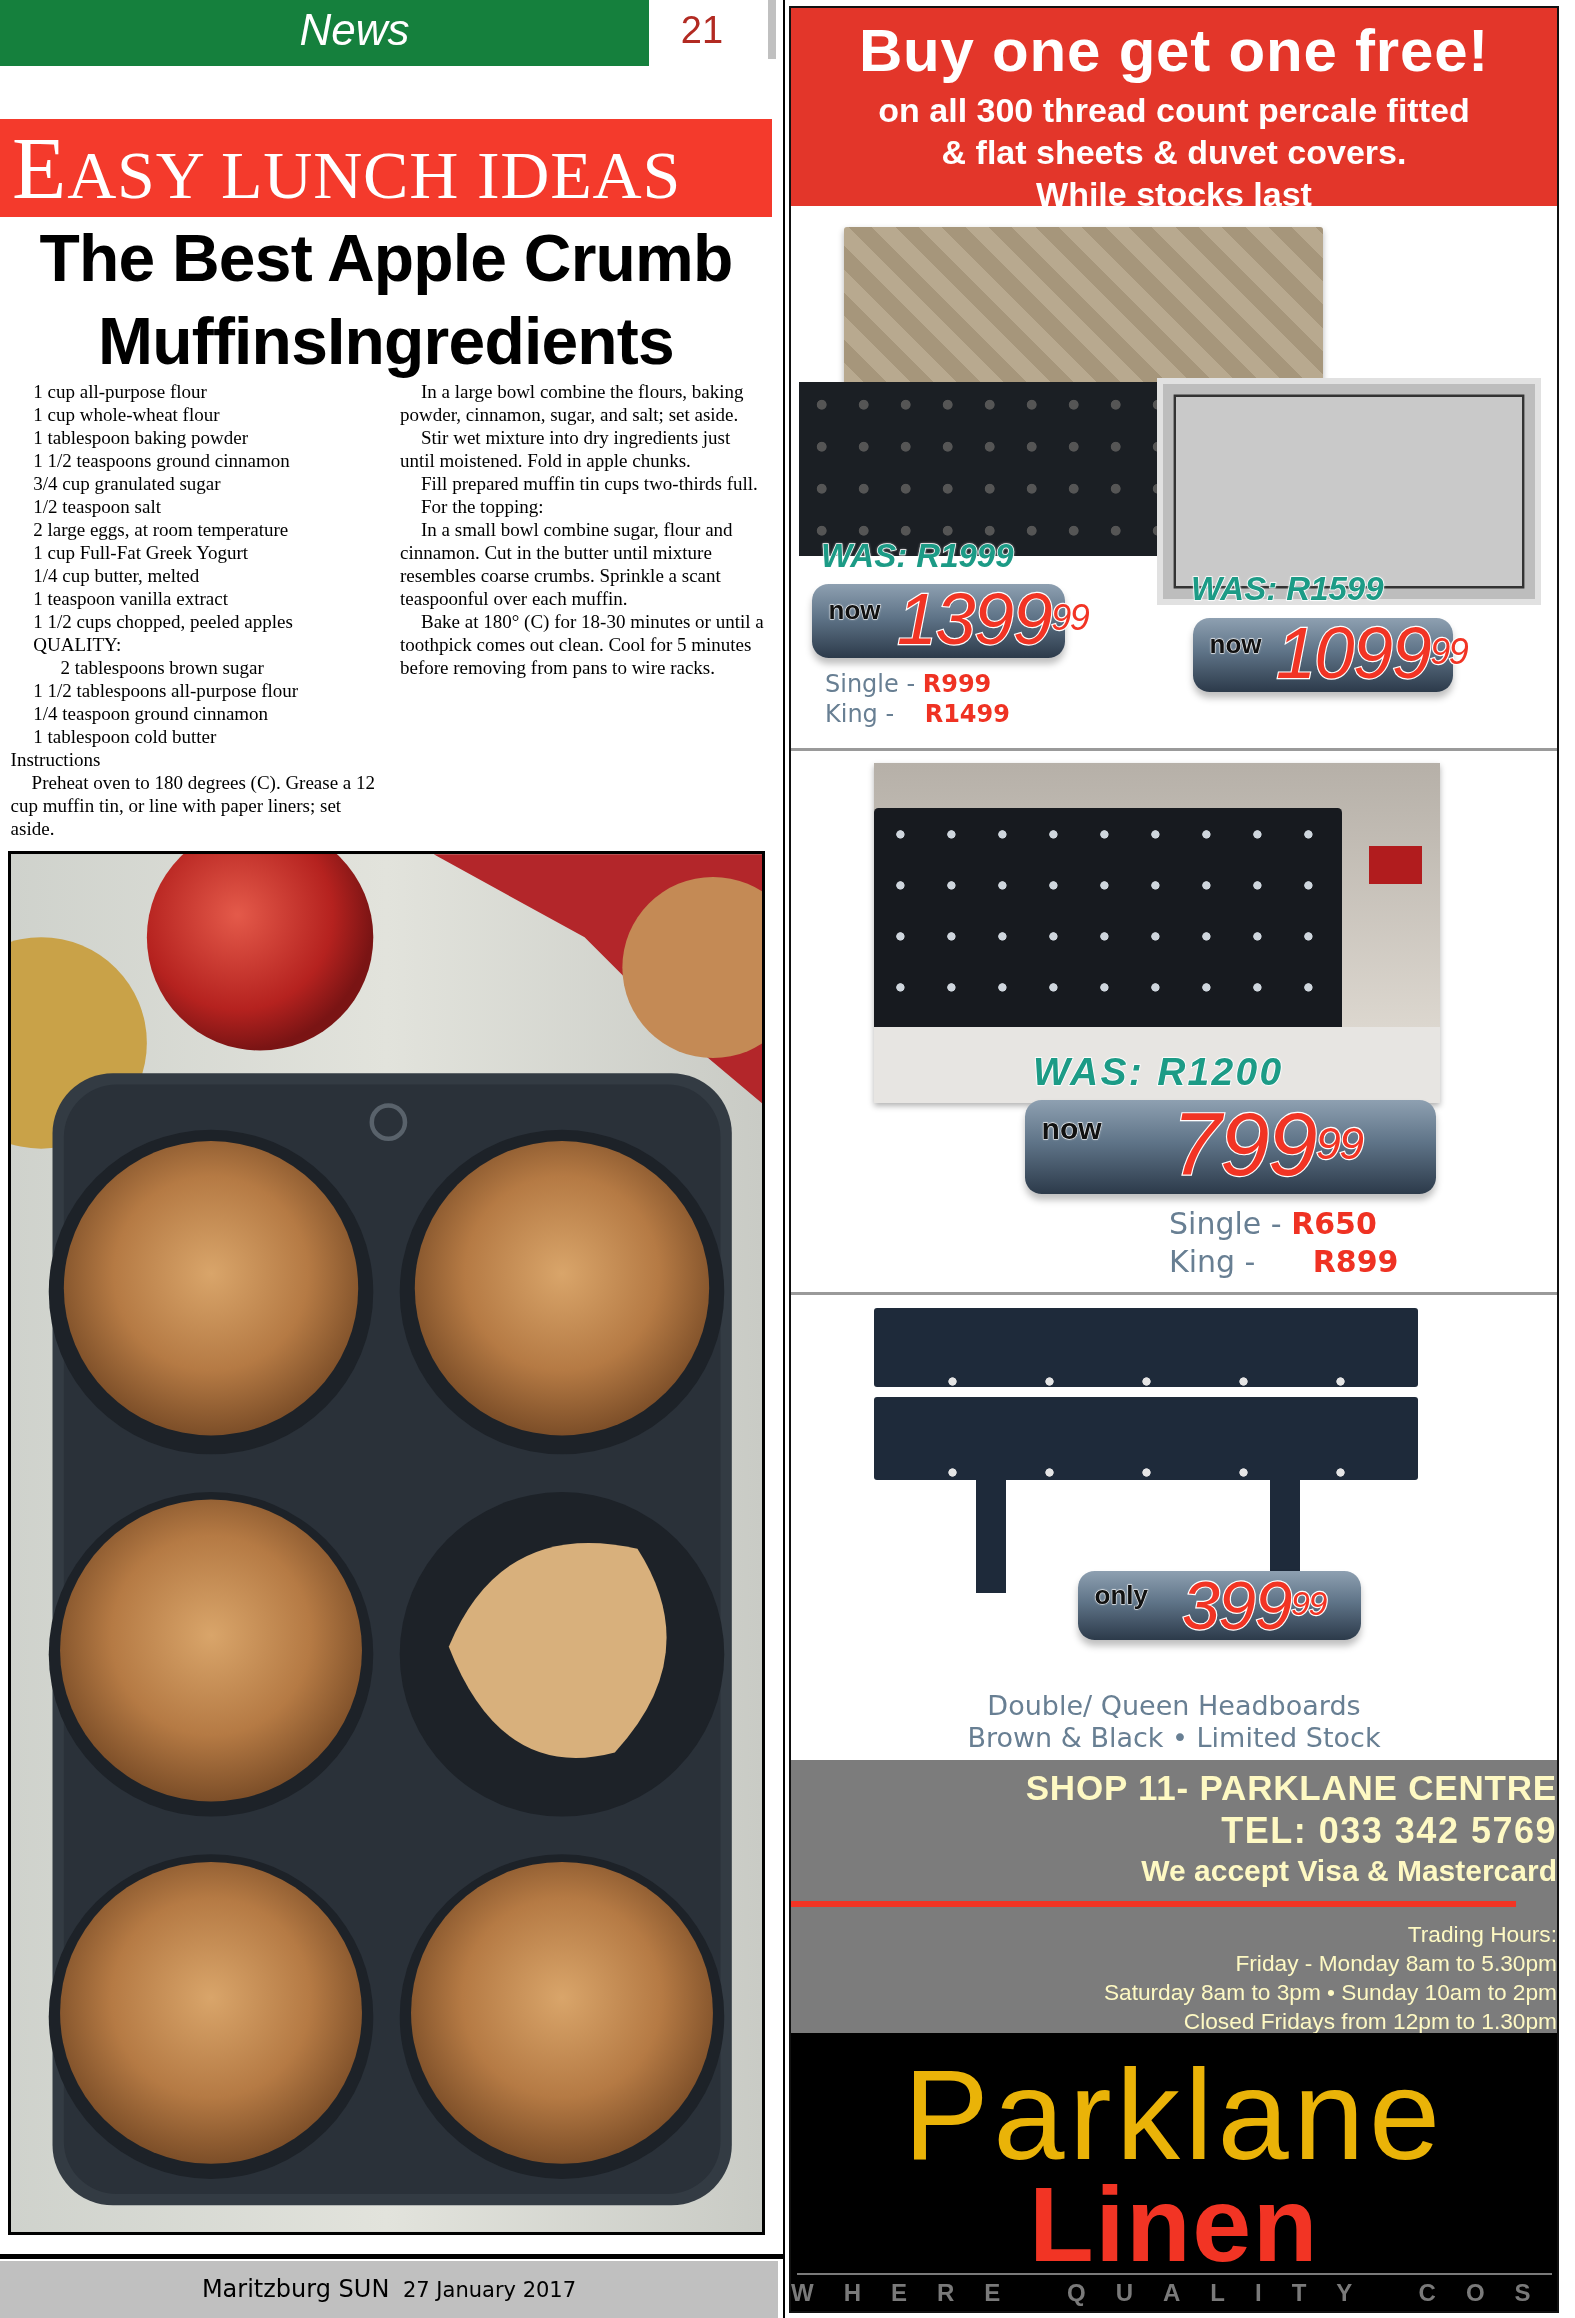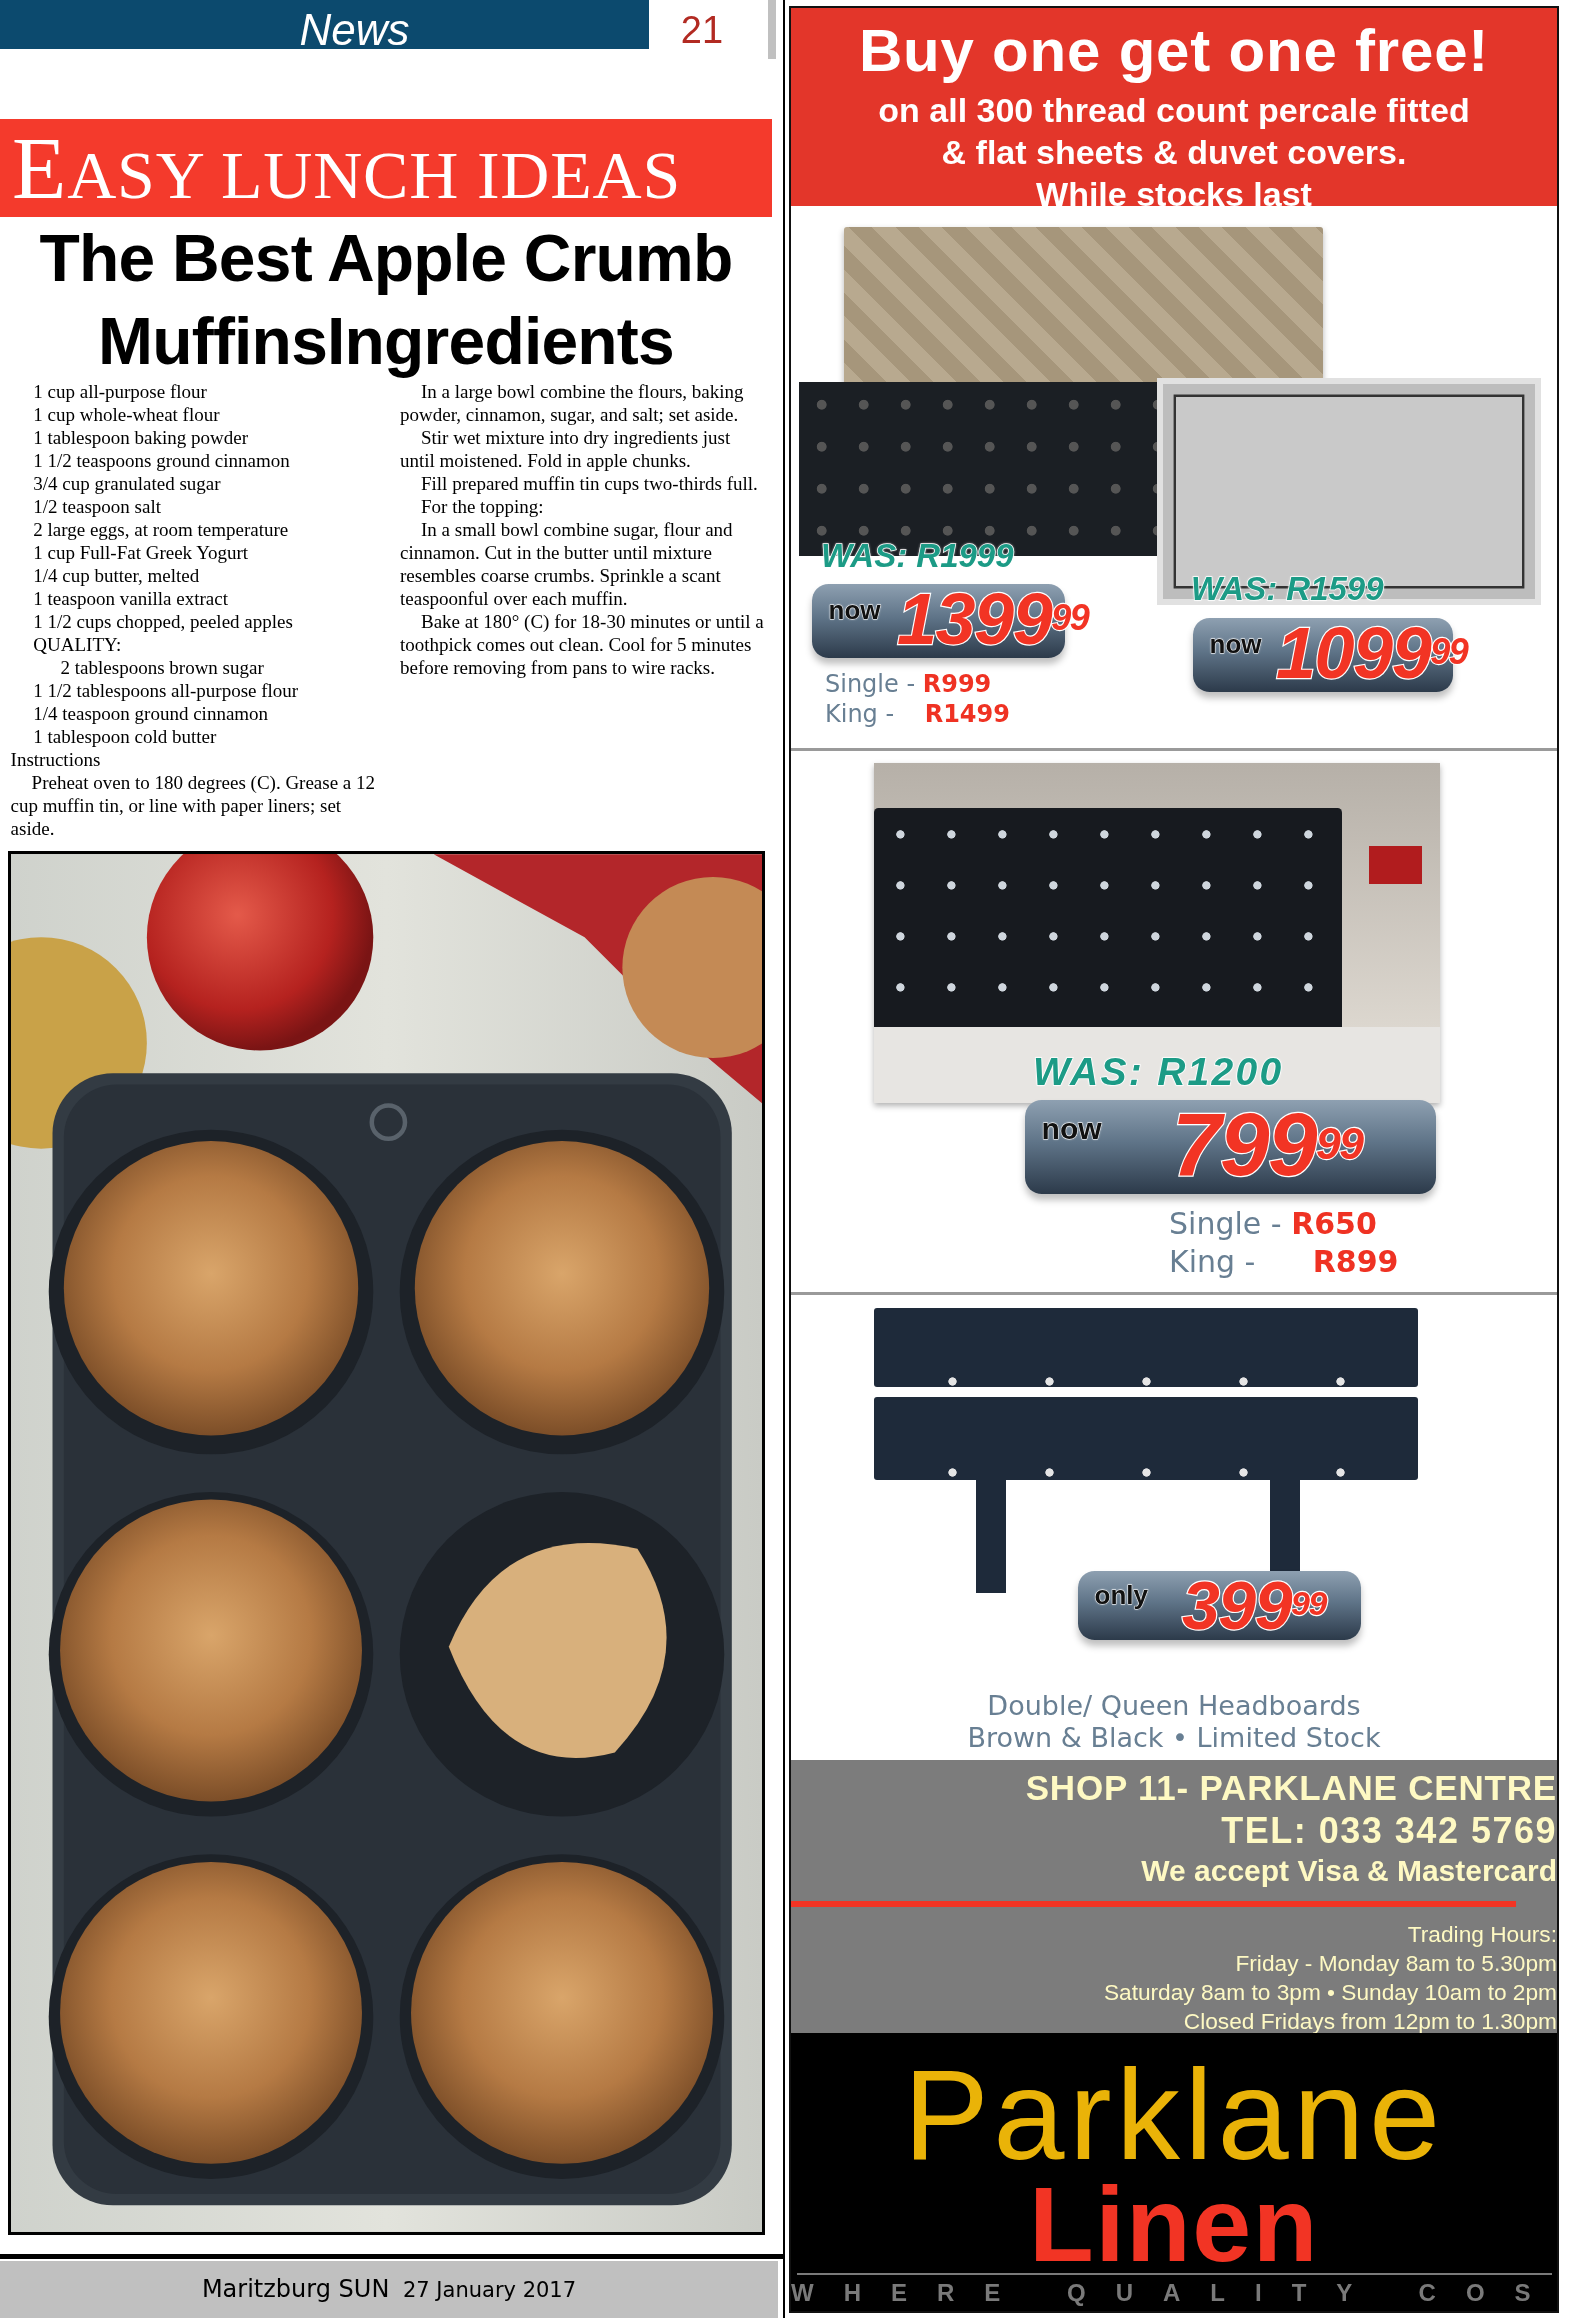--- a/index.html
+++ b/index.html
@@ -1,19 +1,19 @@
 <!DOCTYPE html>
 <html style="font-size:12px"><head>
 <meta charset="utf-8">
 <style>
   *{box-sizing:border-box;margin:0;padding:0}
   body{width:1576px;height:2319px;background:#fff;position:relative;overflow:hidden;font-family:"Liberation Sans",sans-serif}
   .abs{position:absolute}
   
-  #news-bar{left:0;top:0;width:649px;height:49px;background:#0c4a6e;color:#fff;font-style:italic;font-size:44px;text-align:center;line-height:59px;padding-left:60px}
+  #news-bar{left:0;top:0;width:649px;height:66px;background:#15803d;color:#fff;font-style:italic;font-size:44px;text-align:center;line-height:59px;padding-left:60px}
   #page-num{left:649px;top:0;width:106px;height:59px;color:#b22a22;font-size:38px;text-align:center;line-height:60px}
   #edge-bar{left:768px;top:0;width:7.6px;height:59px;background:#c0c0c0}
   #col-rule{left:783px;top:0;width:2.3px;height:2319px;background:#000}
   #section-bar{left:0;top:119px;width:772px;height:98px;background:#f43a2c;color:#fff;font-family:"Liberation Serif",serif;font-size:89px;line-height:98px;letter-spacing:0.8px;padding-left:12px;white-space:nowrap;overflow:hidden}
   #section-bar .cap{font-size:89px}
   #section-bar .sm{font-size:68px}
   #headline{left:0;top:217px;width:772px;text-align:center;font-weight:bold;font-size:66px;line-height:83px;color:#000;letter-spacing:-0.8px}
   .recipe{font-family:"Liberation Serif",serif;font-size:19px;line-height:23px;color:#000}
   #ingredients{left:10.6px;top:380px;width:378px}
   #ingredients .ind{padding-left:22.7px;display:block}
@@ -27,21 +27,21 @@
   #footer .date{font-size:21px;margin-left:13.6px}
   
   #ad{left:789px;top:6px;width:770px;height:2307px;border:2.3px solid #111;background:#fff;overflow:hidden}
   #ad-top{position:absolute;left:0;top:0;width:100%;height:198px;background:#e3362a;color:#fff;text-align:center;font-weight:bold}
   #ad-top .big{font-size:60px;line-height:76px;padding-top:5px;letter-spacing:0.8px}
   #ad-top .sm{font-size:34px;line-height:42px}
   .sep{position:absolute;left:0;width:100%;height:3px;background:#9a9a9a}
   .was{position:absolute;color:#1c9b86;font-weight:bold;font-style:italic;-webkit-text-stroke:1.5px #fff;paint-order:stroke fill;text-shadow:0 0 3px #fff}
   .pill{position:absolute;border-radius:16.6px;background:linear-gradient(180deg,#8ea0b1 0%,#5f7488 45%,#2c3a4a 100%);box-shadow:0 6px 7.6px rgba(0,0,0,.25)}
   .pill .lbl{position:absolute;left:16.6px;top:10.6px;font-weight:bold;color:#111;font-size:26px;-webkit-text-stroke:0.8px #fff;paint-order:stroke fill;text-shadow:0 0 2.3px #fff}
-  .pill .price{position:absolute;font-weight:bold;color:#f23424;-webkit-text-stroke:2.3px #fff;paint-order:stroke fill;letter-spacing:-1.5px;font-style:italic}
+  .pill .price{position:absolute;font-weight:normal;color:#f23424;-webkit-text-stroke:2.3px #fff;paint-order:stroke fill;letter-spacing:-1.5px;font-style:italic}
   .pill .price sup{font-size:.5em;vertical-align:top;position:relative;top:-1.5px}
   .sizes{position:absolute;font-family:"DejaVu Sans",sans-serif;color:#687f93;line-height:1.25}
   .sizes b{color:#ef3223;font-weight:bold}
   .hb{position:absolute}
   #shop{position:absolute;left:0;top:1752px;width:100%;height:273px;background:#7c7c7c;color:#fef9c3;text-align:right}
   #shop .l1{font-weight:bold;font-size:35px;line-height:44px;padding-top:6px;letter-spacing:0.8px}
   #shop .l2{font-weight:bold;font-size:36px;line-height:41px;letter-spacing:1.5px}
   #shop .l3{font-weight:bold;font-size:30px;line-height:39px}
   #shop .redline{margin:10.6px 0 0 0;height:6px;width:725px;background:#f23424}
   #shop .hrs{font-size:22.7px;line-height:29px;padding-top:13.6px}

